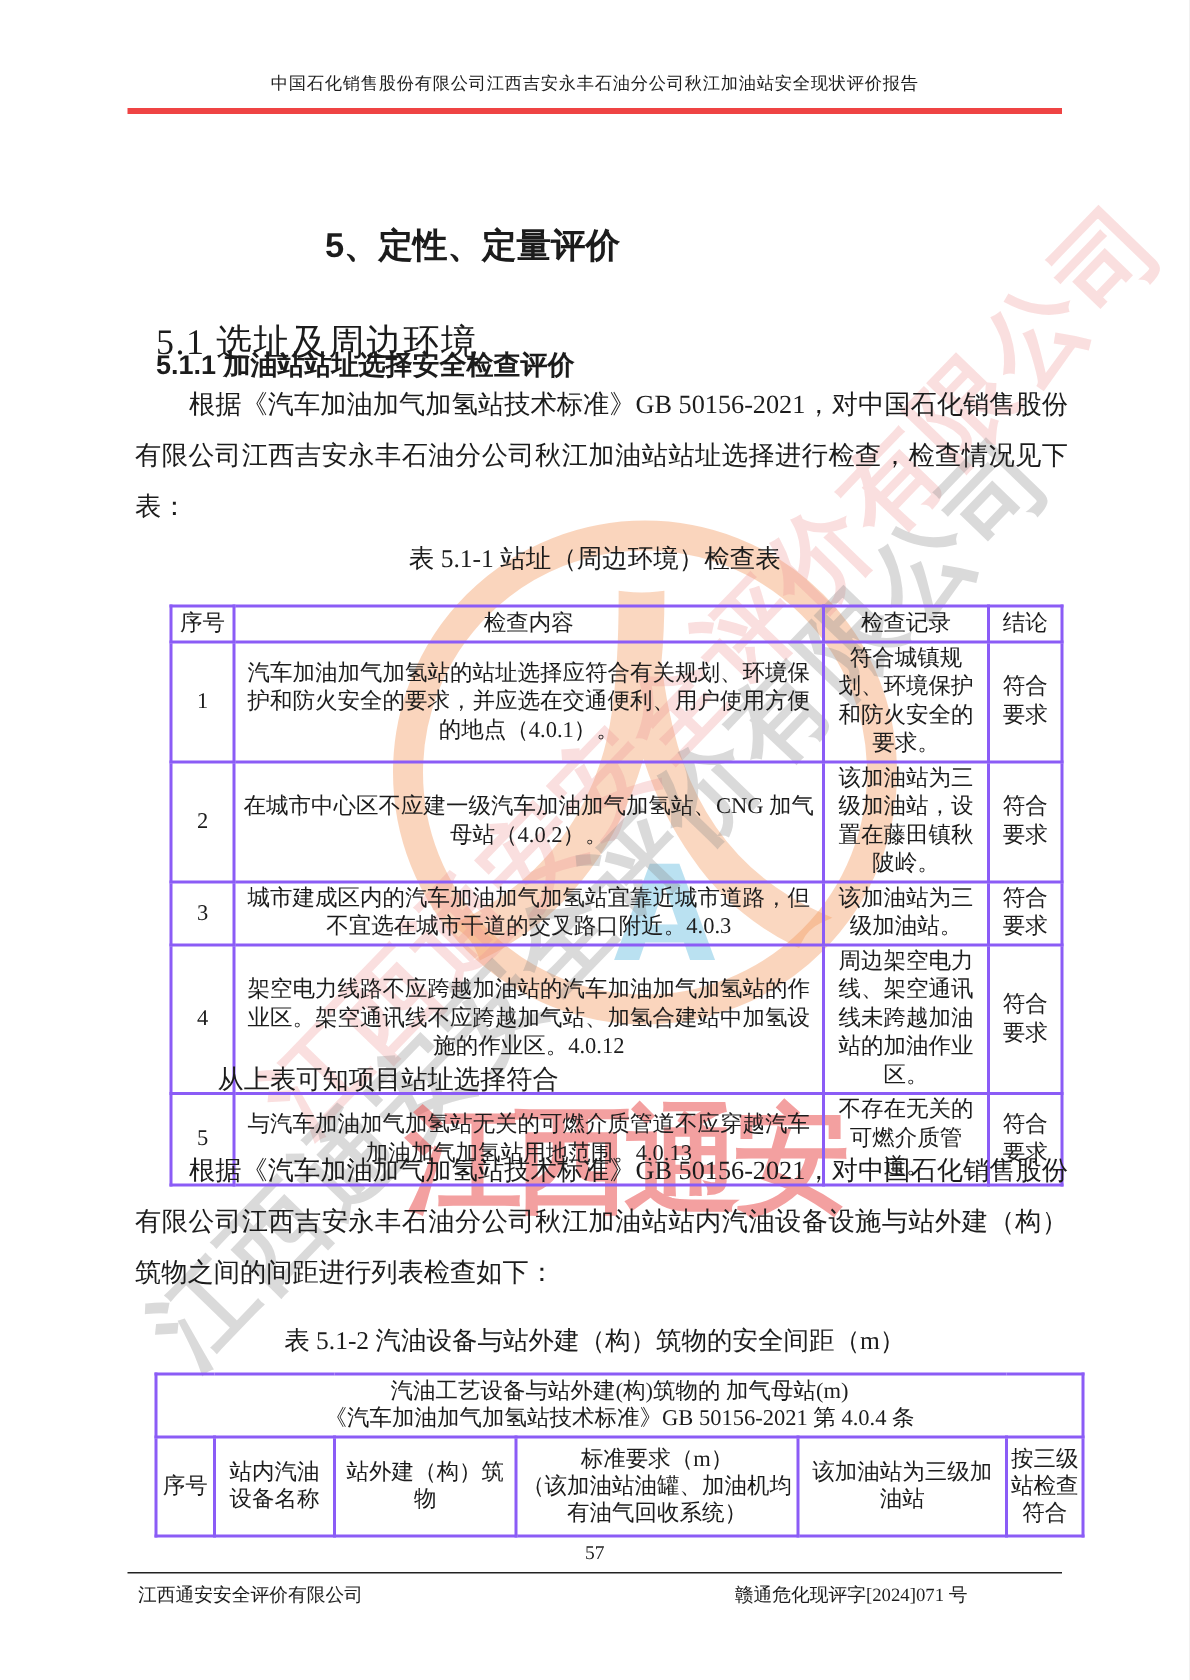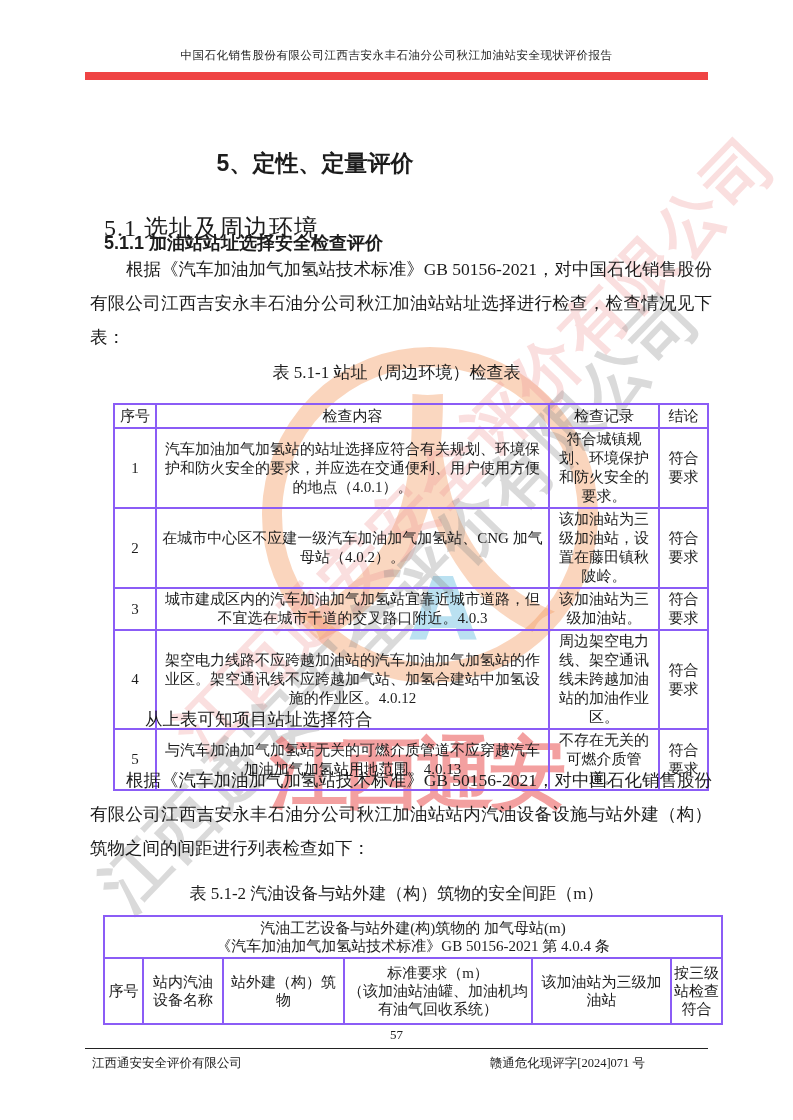--- a/index.html
+++ b/index.html
@@ -40,21 +40,21 @@
     position:absolute; left:270px; top:728px;
     font-family:"Liberation Sans",sans-serif; font-weight:bold;
     font-size:78px; line-height:90px; letter-spacing:-5px; white-space:nowrap;
     color:rgba(233,82,82,0.55);
   }
   
   .content { position:absolute; inset:0; z-index:1; }
   .pg-header {
     position:absolute; left:85px; top:48px; width:623px;
     text-align:center; font-size:11.5px; letter-spacing:0.5px;
-    border-bottom:8px solid #ef4444; padding-bottom:9px;
+    border-bottom:4px solid #ef4444; padding-bottom:9px;
   }
   .h1 {
     position:absolute; left:0; top:148px; width:630px; text-align:center;
     font-family:"Liberation Sans",sans-serif; font-weight:bold; font-size:23px;
   }
   .h2 {
     position:absolute; left:104px; top:212px;
     font-weight:normal; font-size:24px; letter-spacing:1px;
   }
   .h3a { position:absolute; left:104px; top:231px;

